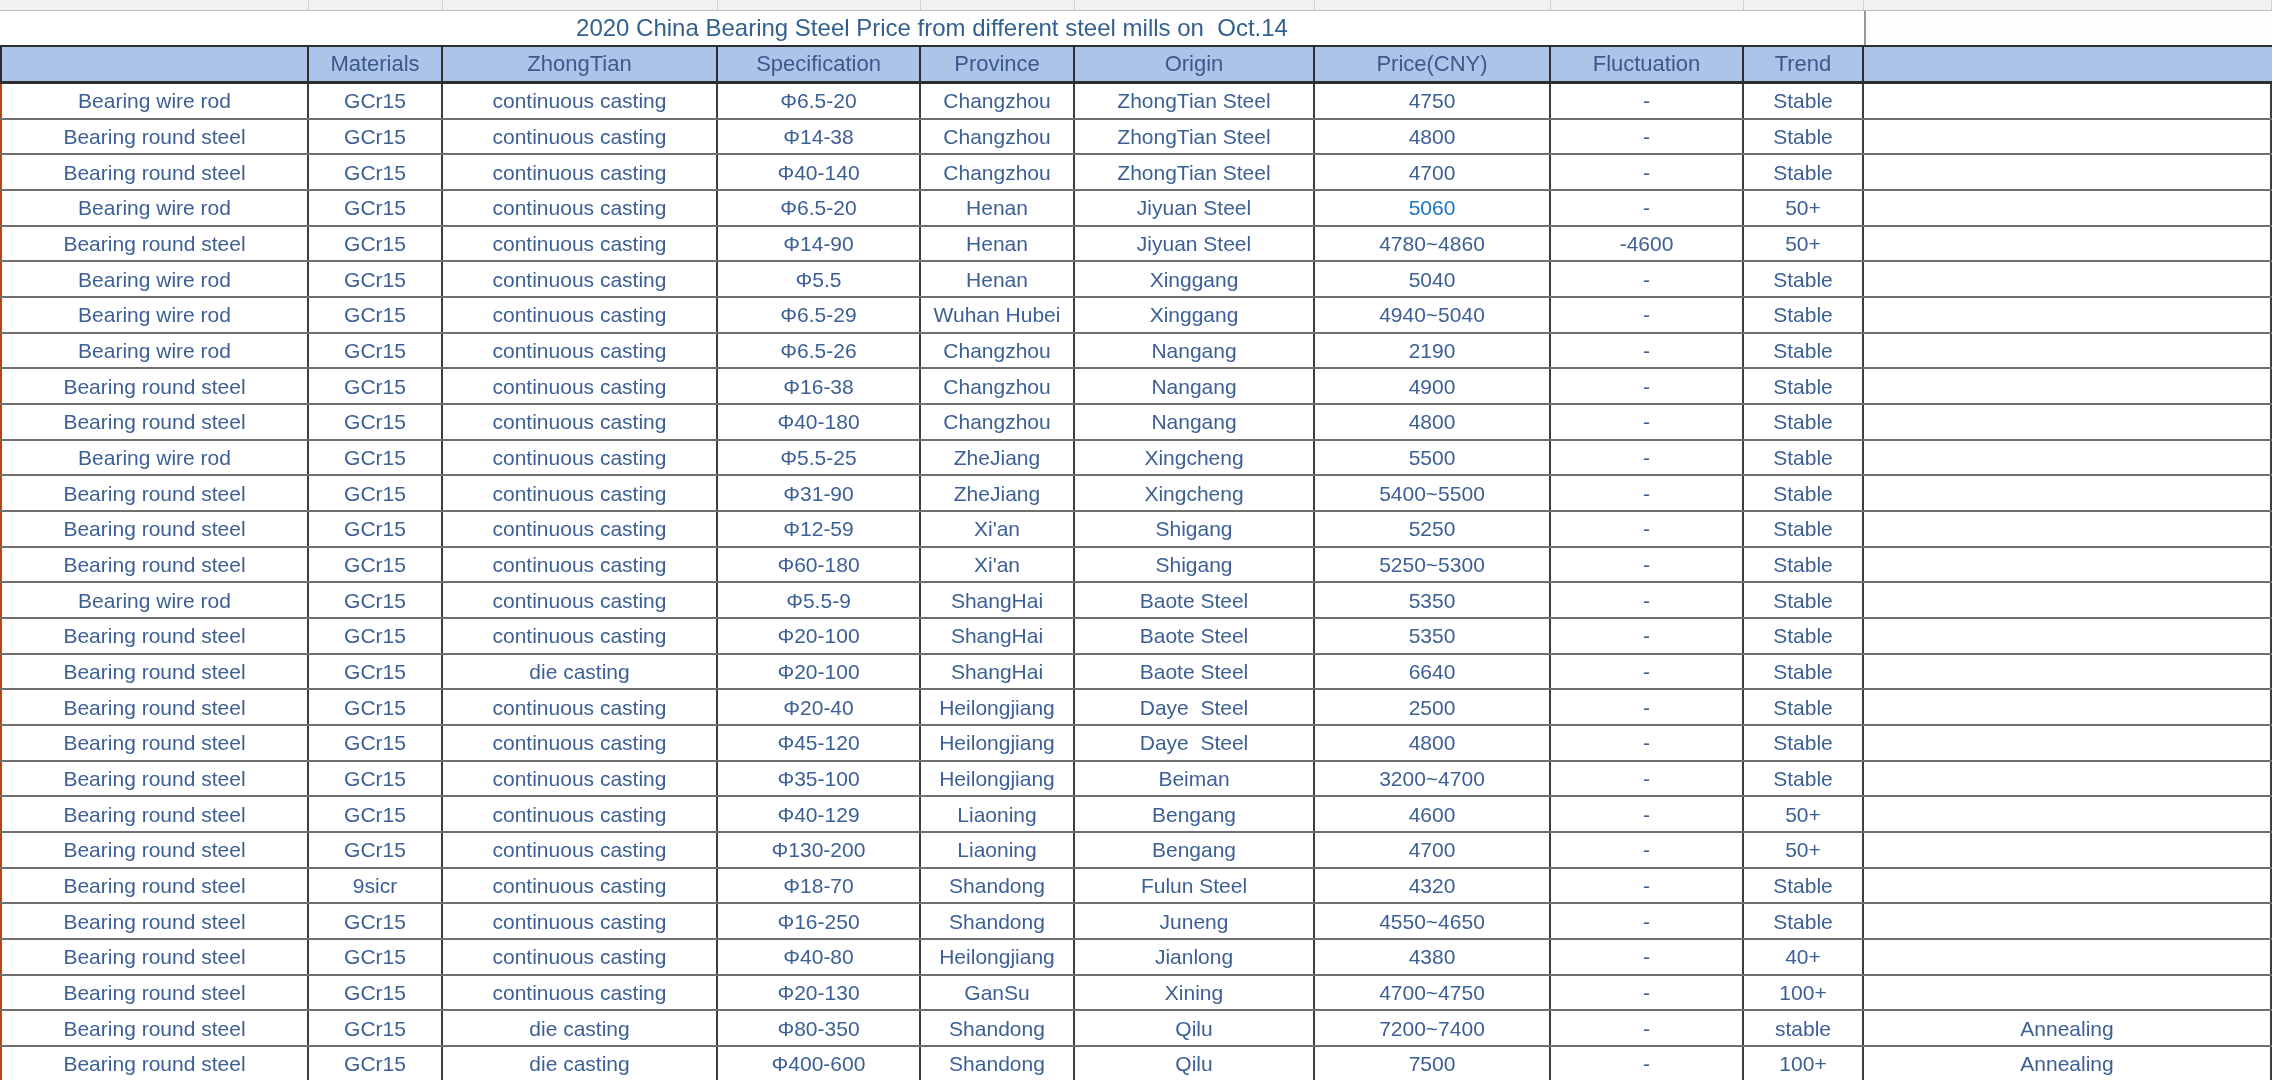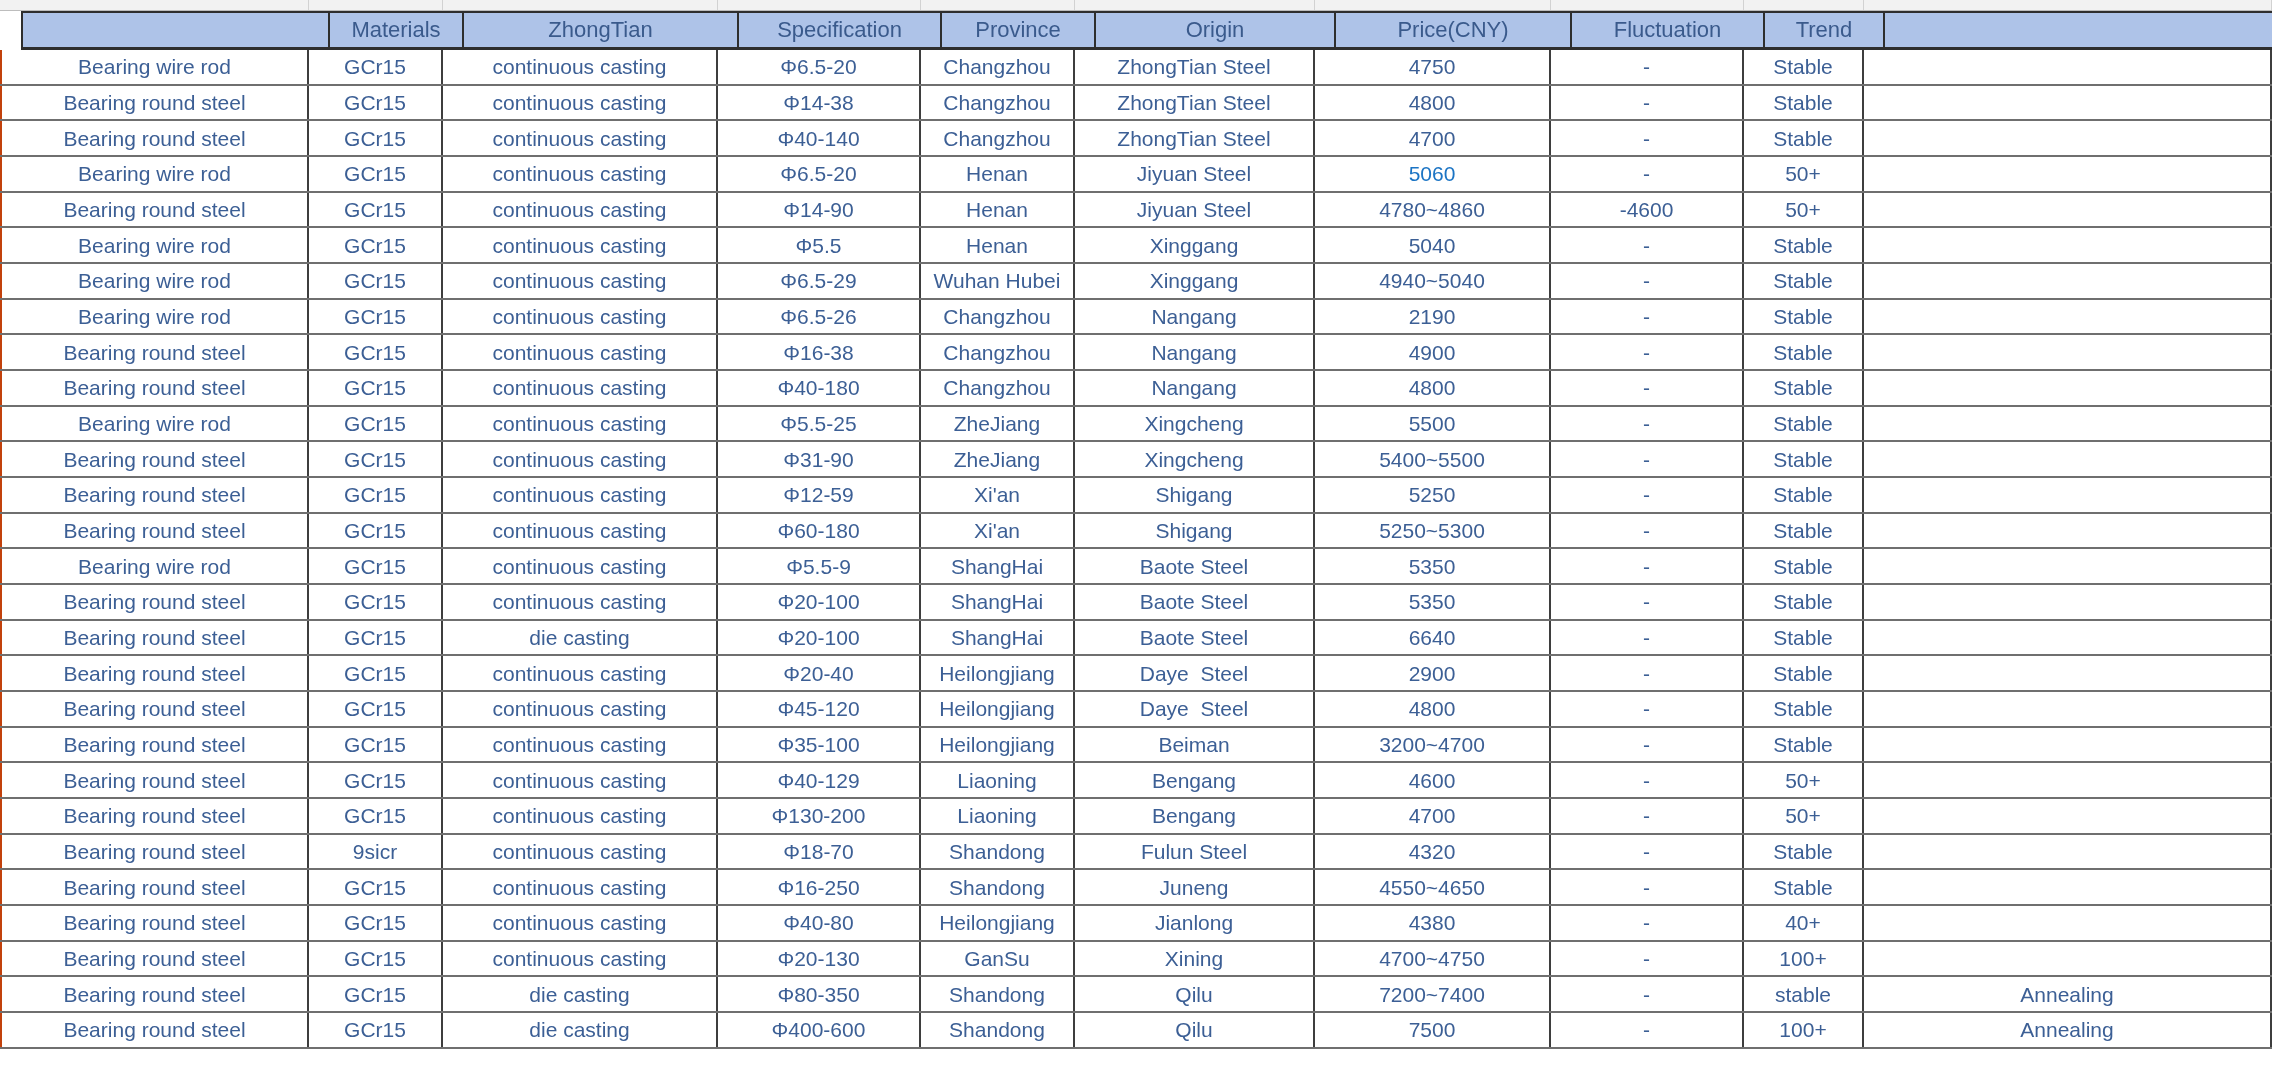--- a/index.html
+++ b/index.html
@@ -23,21 +23,20 @@
   #titlerow .titlecell{
     display:flex;align-items:center;justify-content:center;
     color:var(--title-text);font-size:24px;font-weight:500;white-space:pre;
   }
   #titlerow .notecell{box-sizing:border-box;border-left:2px solid #9a9a9a;background:#fdfdfd;}
   
   #headerrow{
     height:34px;background:var(--header-bg);
     border-top:2px solid var(--outer);border-bottom:3px solid var(--outer);
     box-sizing:content-box;
-    margin-left:21px;
   }
   #headerrow .cell{
     color:var(--header-text);font-size:22px;font-weight:500;
     border-right:2px solid var(--outer);height:100%;
   }
   #headerrow .cell:first-child{border-left:2px solid var(--outer);}
   
   #rows{height:999px;display:flex;flex-direction:column;}
   .trow{flex:1;border-bottom:2px solid var(--h-grid);}
   .trow .cell{border-right:2px solid var(--v-grid);height:100%;}
@@ -54,20 +53,24 @@
       <div class="cell"></div>
       <div class="cell"></div>
       <div class="cell"></div>
       <div class="cell"></div>
       <div class="cell"></div>
       <div class="cell"></div>
       <div class="cell"></div>
       <div class="cell"></div>
     </div>
 
+  <div id="titlerow">
+    <div class="titlecell">2020 China Bearing Steel Price from different steel mills on  Oct.14</div>
+    <div class="notecell"></div>
+  </div>
 
   <div id="headerrow" class="grid-row">
       <div class="cell"></div>
       <div class="cell">Materials</div>
       <div class="cell">ZhongTian</div>
       <div class="cell">Specification</div>
       <div class="cell">Province</div>
       <div class="cell">Origin</div>
       <div class="cell">Price(CNY)</div>
       <div class="cell">Fluctuation</div>
@@ -279,21 +282,21 @@
         <div class="cell">Stable</div>
         <div class="cell"></div>
       </div>
       <div class="trow grid-row">
         <div class="cell">Bearing round steel</div>
         <div class="cell">GCr15</div>
         <div class="cell">continuous casting</div>
         <div class="cell">Φ20-40</div>
         <div class="cell">Heilongjiang</div>
         <div class="cell">Daye  Steel</div>
-        <div class="cell">2900</div>
+        <div class="cell">2500</div>
         <div class="cell">-</div>
         <div class="cell">Stable</div>
         <div class="cell"></div>
       </div>
       <div class="trow grid-row">
         <div class="cell">Bearing round steel</div>
         <div class="cell">GCr15</div>
         <div class="cell">continuous casting</div>
         <div class="cell">Φ45-120</div>
         <div class="cell">Heilongjiang</div>

